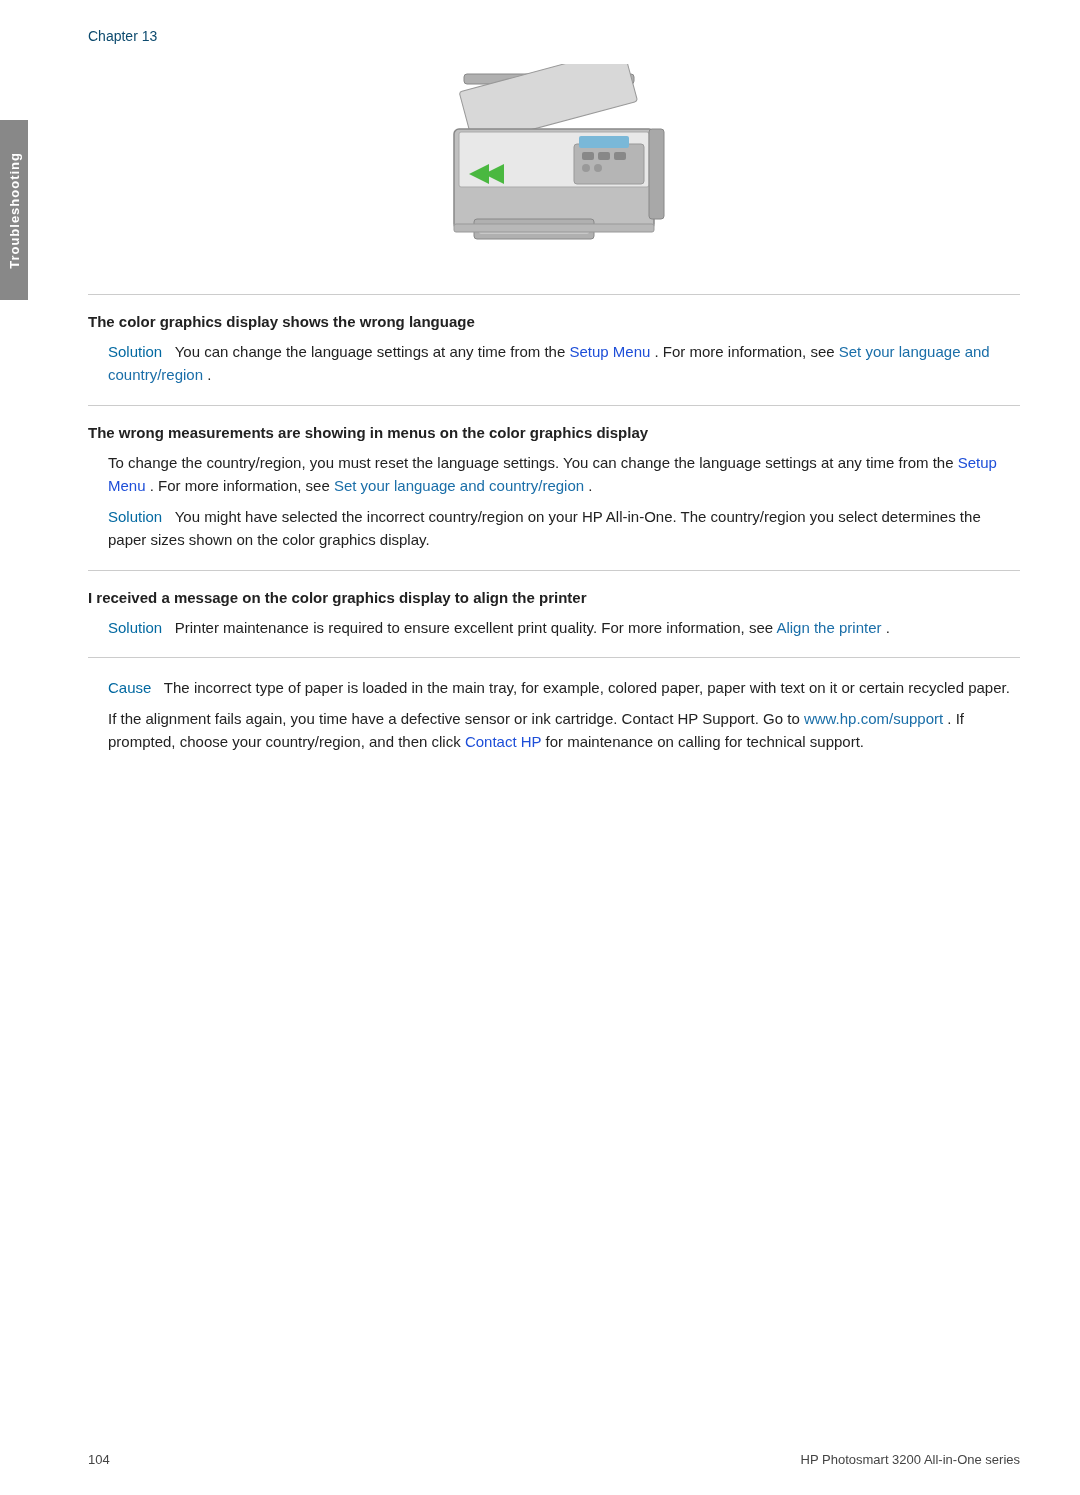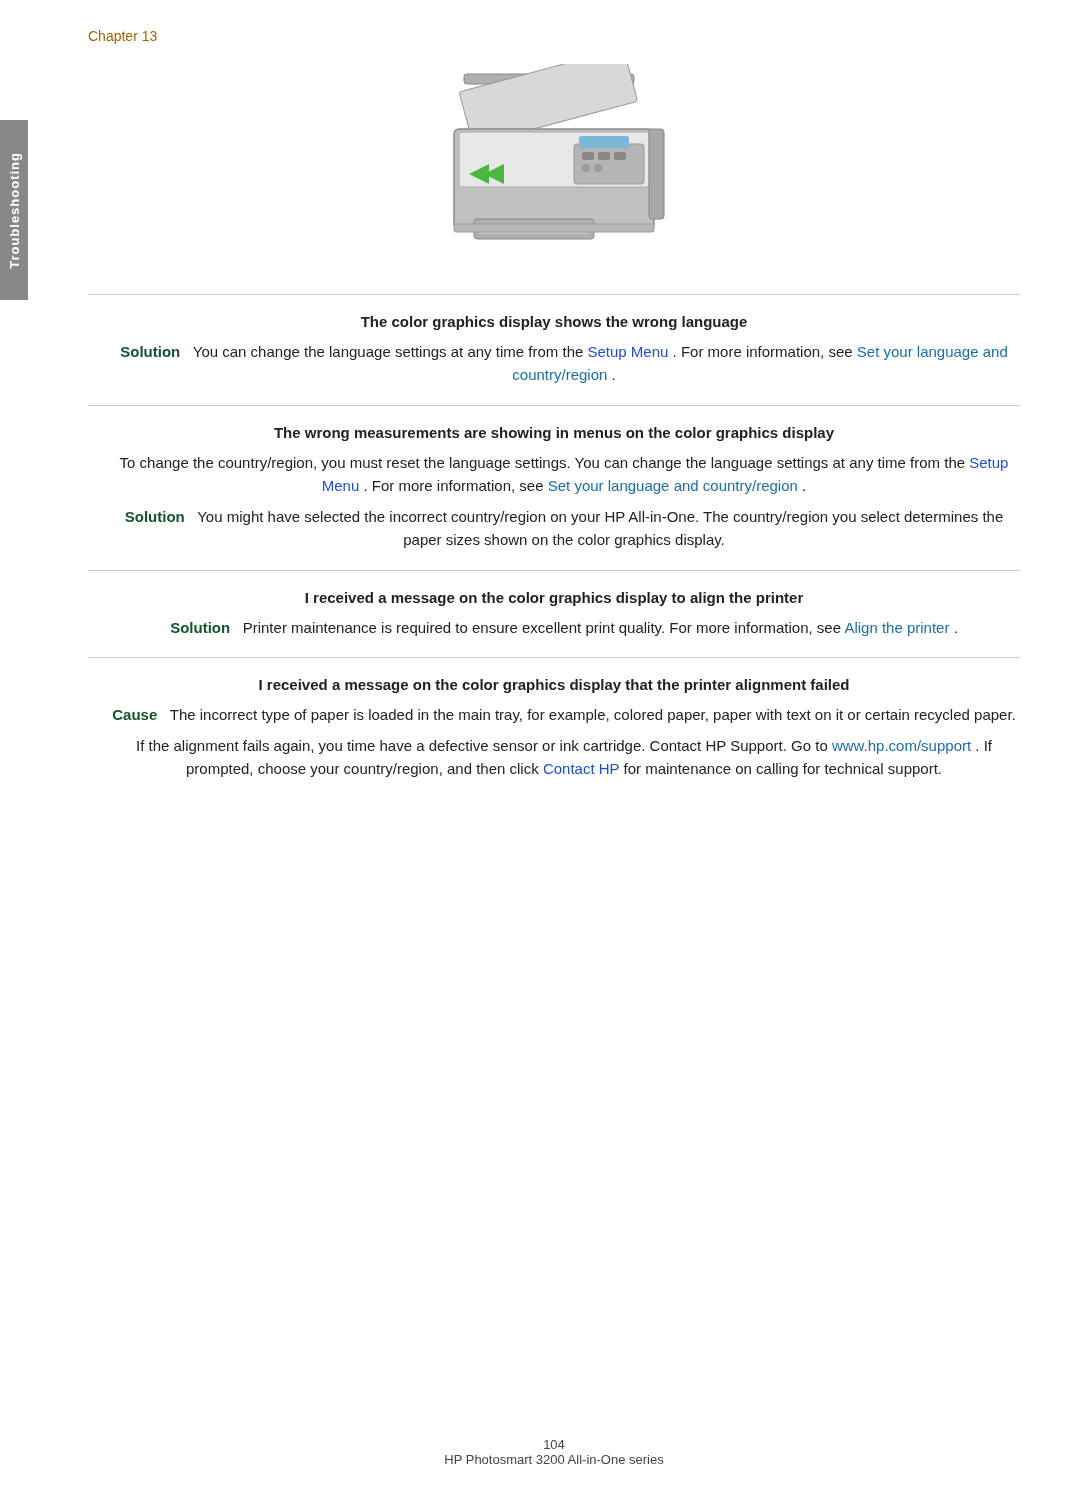--- a/index.html
+++ b/index.html
@@ -44,21 +44,21 @@
       left: 28px;
       top: 0;
       right: 0;
       bottom: 0;
       padding: 28px 60px 50px 60px;
     }
 
     
     .chapter-heading {
       font-size: 14px;
-      color: #a16207;
+      color: #0c4a6e;
       margin-bottom: 20px;
     }
 
     
     .printer-image-area {
       display: flex;
       justify-content: center;
       margin-bottom: 30px;
     }
 
@@ -70,43 +70,42 @@
     
     .divider {
       border: none;
       border-top: 1px solid #cccccc;
       margin: 18px 0;
     }
 
     
     .section {
       margin-bottom: 4px;
-      text-align: center;
     }
 
     .section-title {
       font-size: 15px;
       font-weight: bold;
       color: #222222;
       margin-bottom: 10px;
     }
 
     .solution-block {
       padding-left: 20px;
       margin-bottom: 8px;
       line-height: 1.55;
     }
 
     .solution-block p {
       margin-bottom: 8px;
     }
 
     .label-bold {
-      font-weight: bold;
-      color: #14532d;
+      font-weight: normal;
+      color: #0369a1;
     }
 
     .link-blue {
       color: #1a6ea8;
       text-decoration: none;
     }
 
     .link-green {
       color: #1d4ed8;
       text-decoration: none;
@@ -117,21 +116,20 @@
       position: absolute;
       bottom: 28px;
       left: 28px;
       right: 0;
       padding: 0 60px;
       display: flex;
       justify-content: space-between;
       align-items: center;
       font-size: 13px;
       color: #444444;
-      flex-direction: column;
     }
 
     .footer-left {
       font-size: 13px;
     }
 
     .footer-right {
       font-size: 13px;
     }
   </style>
@@ -226,21 +224,20 @@
         <span>&nbsp;&nbsp;Printer maintenance is required to ensure excellent print quality. For more information, see </span>
         <a class="link-blue" href="#">Align the printer</a>
         <span>.</span>
       </p>
     </div>
   </div>
 
   <hr class="divider">
 
   <div class="section">
-    <div class="section-title">I received a message on the color graphics display that the printer alignment failed</div>
     <div class="solution-block">
       <p>
         <span class="label-bold">Cause</span>
         <span>&nbsp;&nbsp;The incorrect type of paper is loaded in the main tray, for example, colored paper, paper with text on it or certain recycled paper.</span>
       </p>
       <p>
         <span>If the alignment fails again, you time have a defective sensor or ink cartridge. Contact HP Support. Go to </span>
         <a class="link-blue" href="#">www.hp.com/support</a>
         <span>. If prompted, choose your country/region, and then click </span>
         <a class="link-green" href="#">Contact HP</a>

